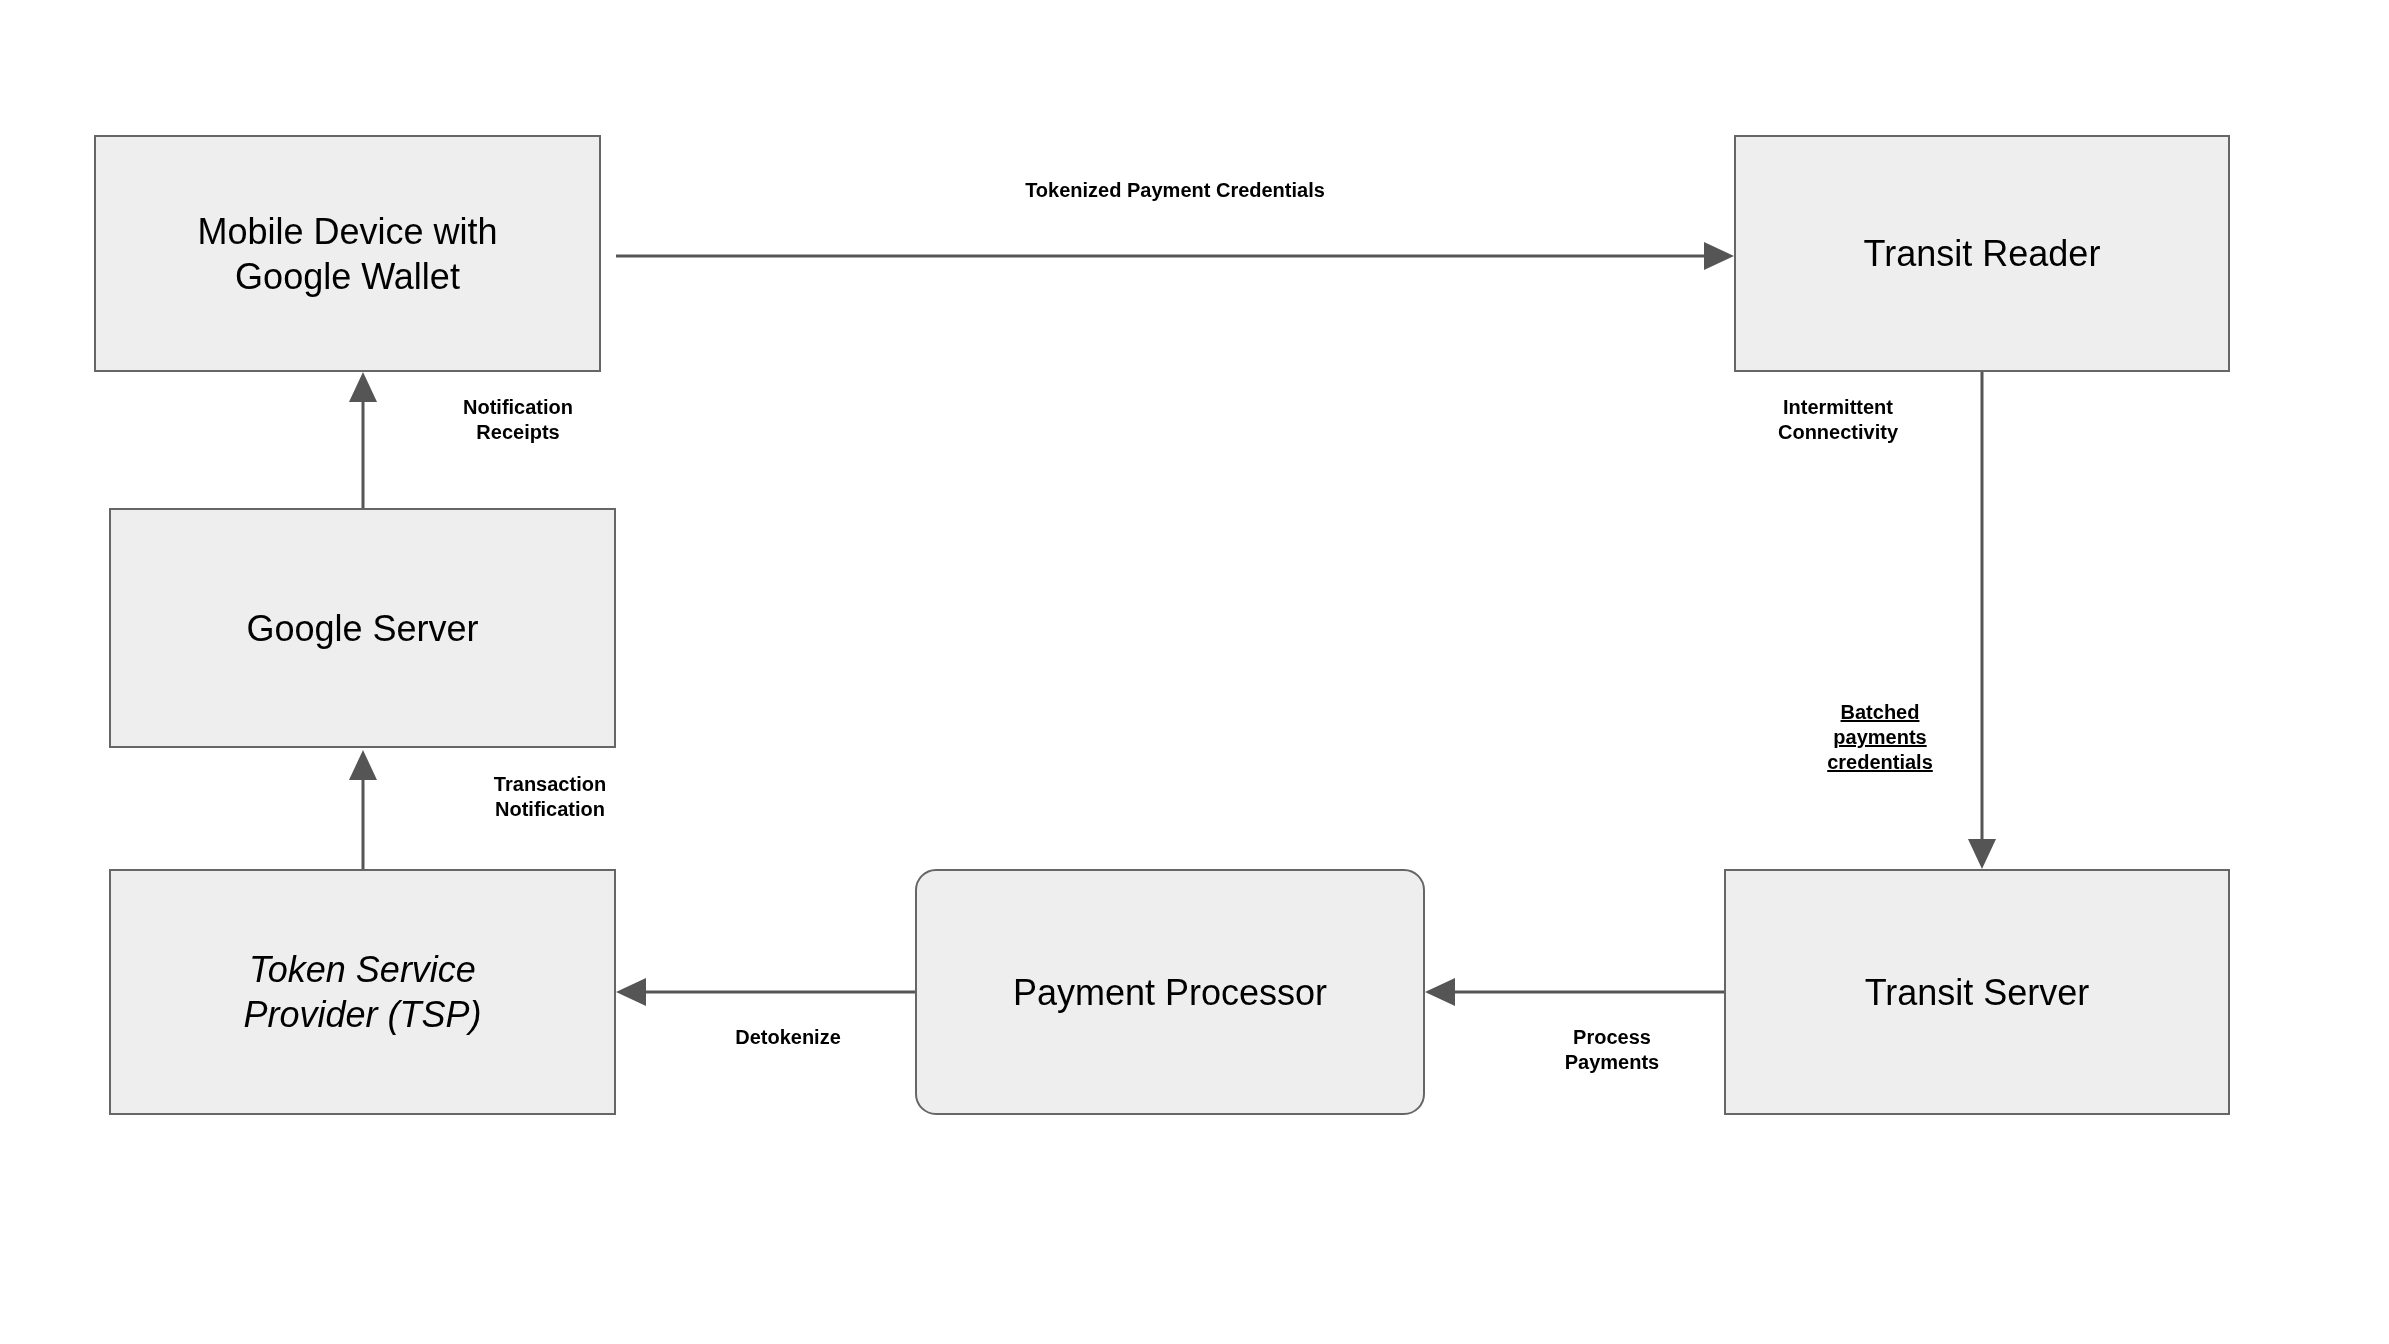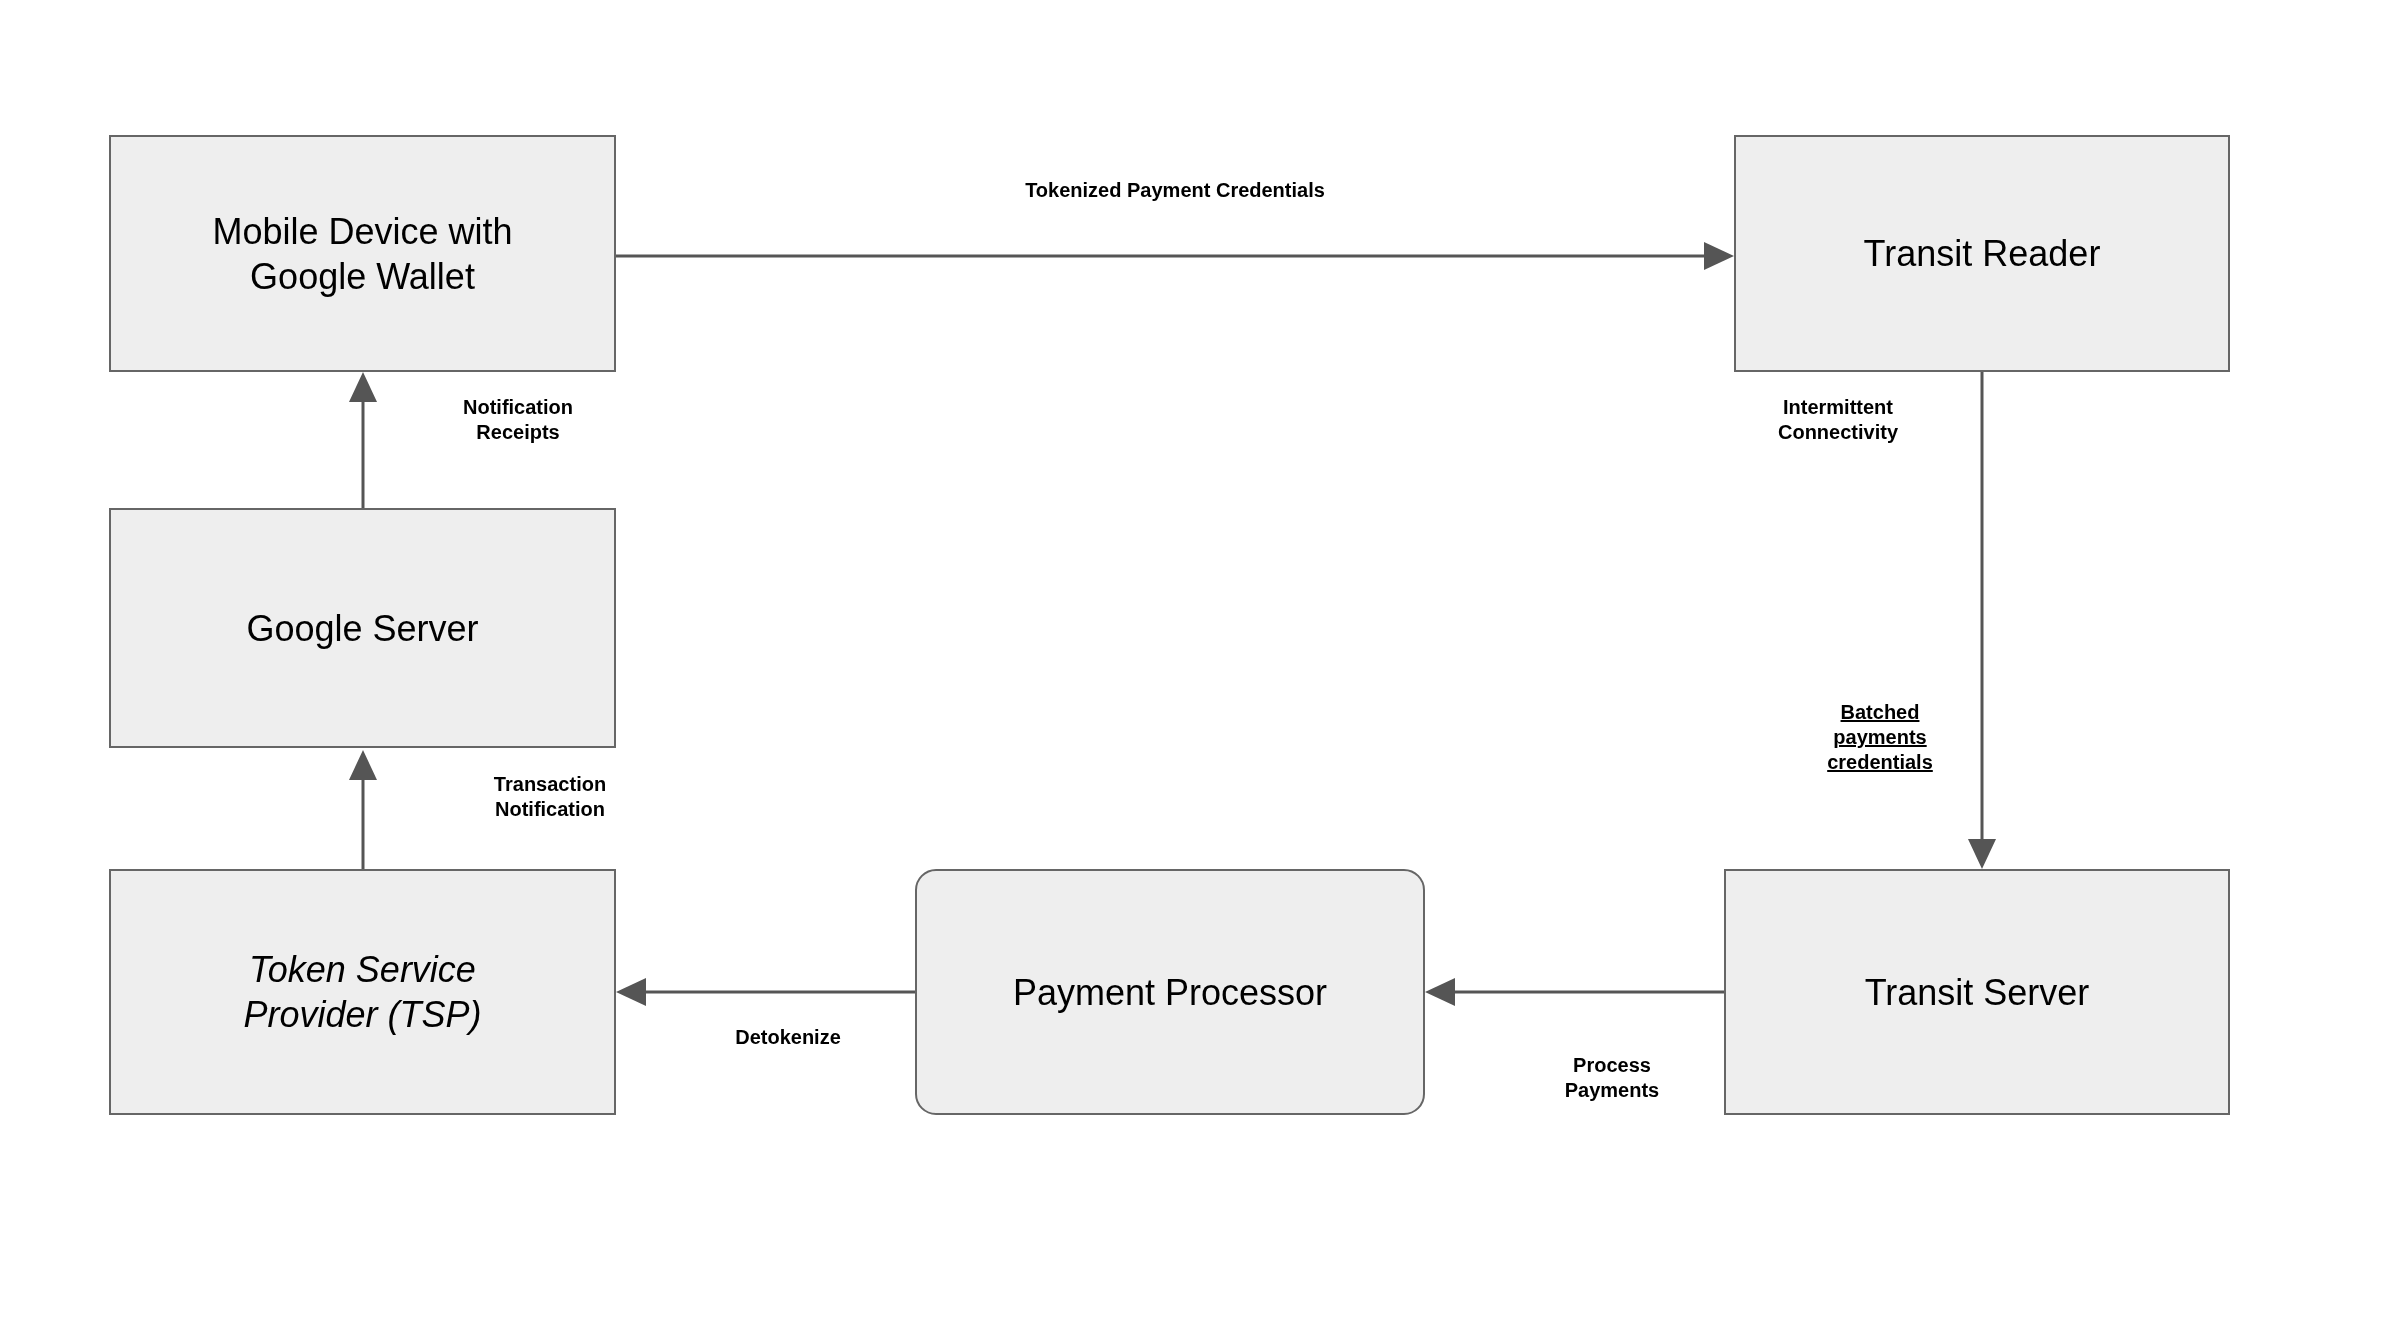--- a/index.html
+++ b/index.html
@@ -96,21 +96,21 @@
       <line x1="363" y1="869" x2="363" y2="768"></line>
       <polygon class="arrowhead" points="363,750 349,780 377,780"></polygon>
     </g>
 
     <g>
       <line x1="363" y1="508" x2="363" y2="390"></line>
       <polygon class="arrowhead" points="363,372 349,402 377,402"></polygon>
     </g>
   </svg>
 
-  <div class="node" style="left:109px; top:135px; width:507px; height:237px;">
+  <div class="node" style="left:94px; top:135px; width:507px; height:237px;">
     <span class="node-label">Mobile Device with
 Google Wallet</span>
   </div>
 
   <div class="node" style="left:1734px; top:135px; width:496px; height:237px;">
     <span class="node-label">Transit Reader</span>
   </div>
 
   <div class="node" style="left:109px; top:508px; width:507px; height:240px;">
     <span class="node-label">Google Server</span>
@@ -131,21 +131,21 @@
 
   <div class="edge-label center" style="left:815px; top:178px; width:720px;">Tokenized Payment Credentials</div>
 
   <div class="edge-label left" style="left:1708px; top:395px; width:260px;">Intermittent
 Connectivity</div>
 
   <div class="edge-label left" style="left:1790px; top:700px; width:180px;text-decoration:underline;">Batched
 payments
 credentials</div>
 
-  <div class="edge-label left" style="left:1512px; top:1025px; width:200px;margin-top:28px;">Process
+  <div class="edge-label left" style="left:1512px; top:1025px; width:200px;">Process
 Payments</div>
 
   <div class="edge-label left" style="left:668px; top:1025px; width:240px;">Detokenize</div>
 
   <div class="edge-label left" style="left:398px; top:772px; width:240px;margin-left:32px;">Transaction
 Notification</div>
 
   <div class="edge-label left" style="left:398px; top:395px; width:240px;">Notification
 Receipts</div>
 

